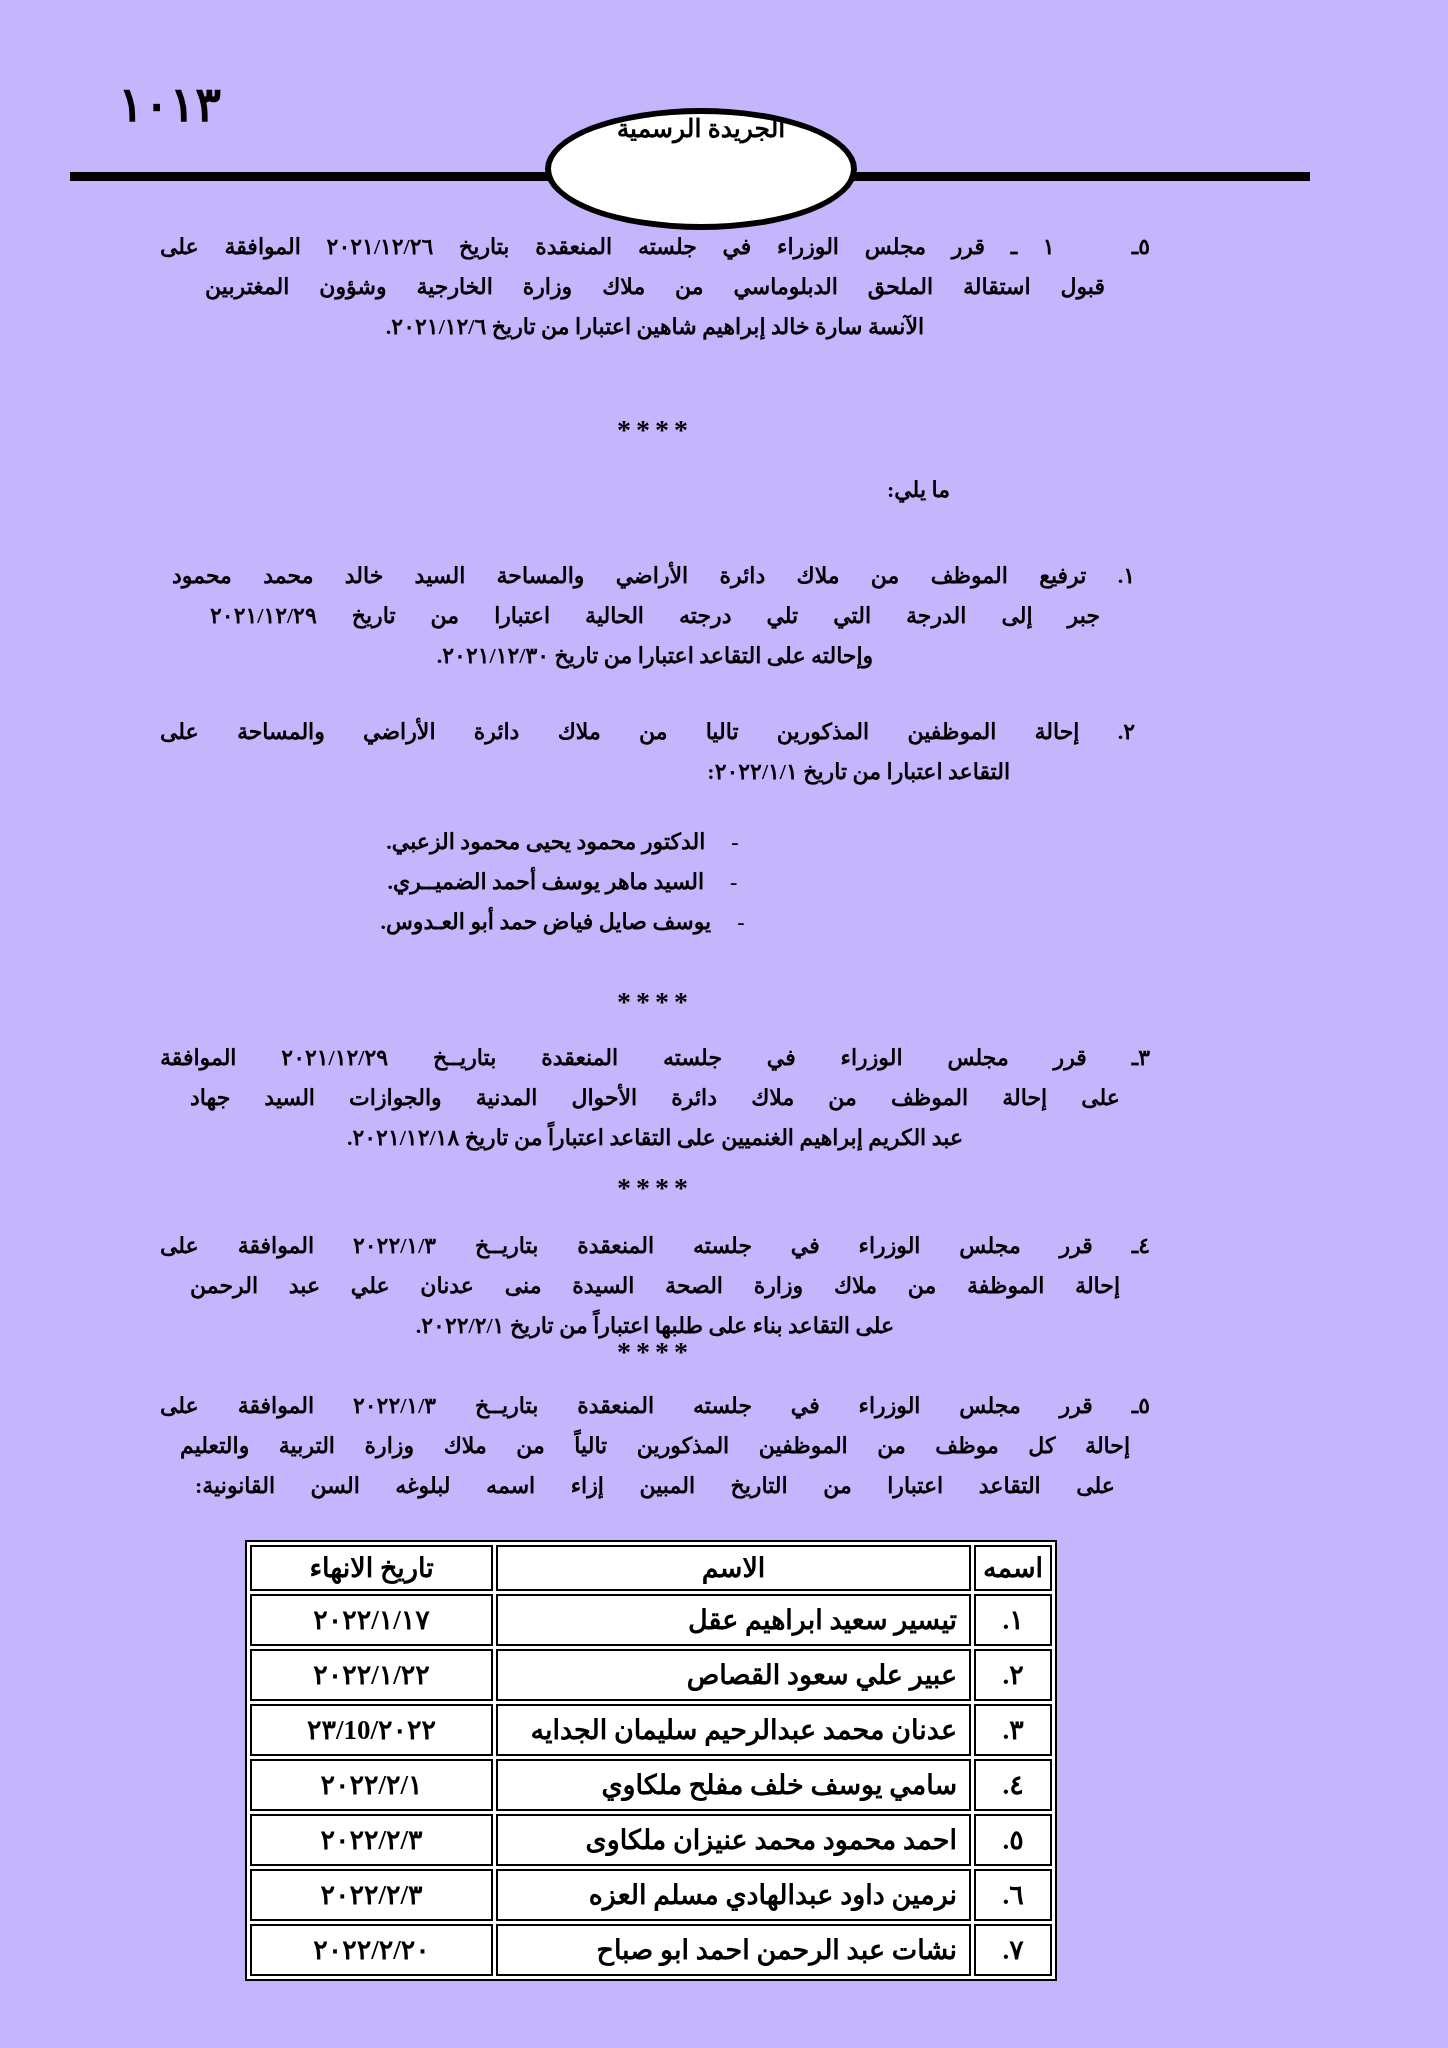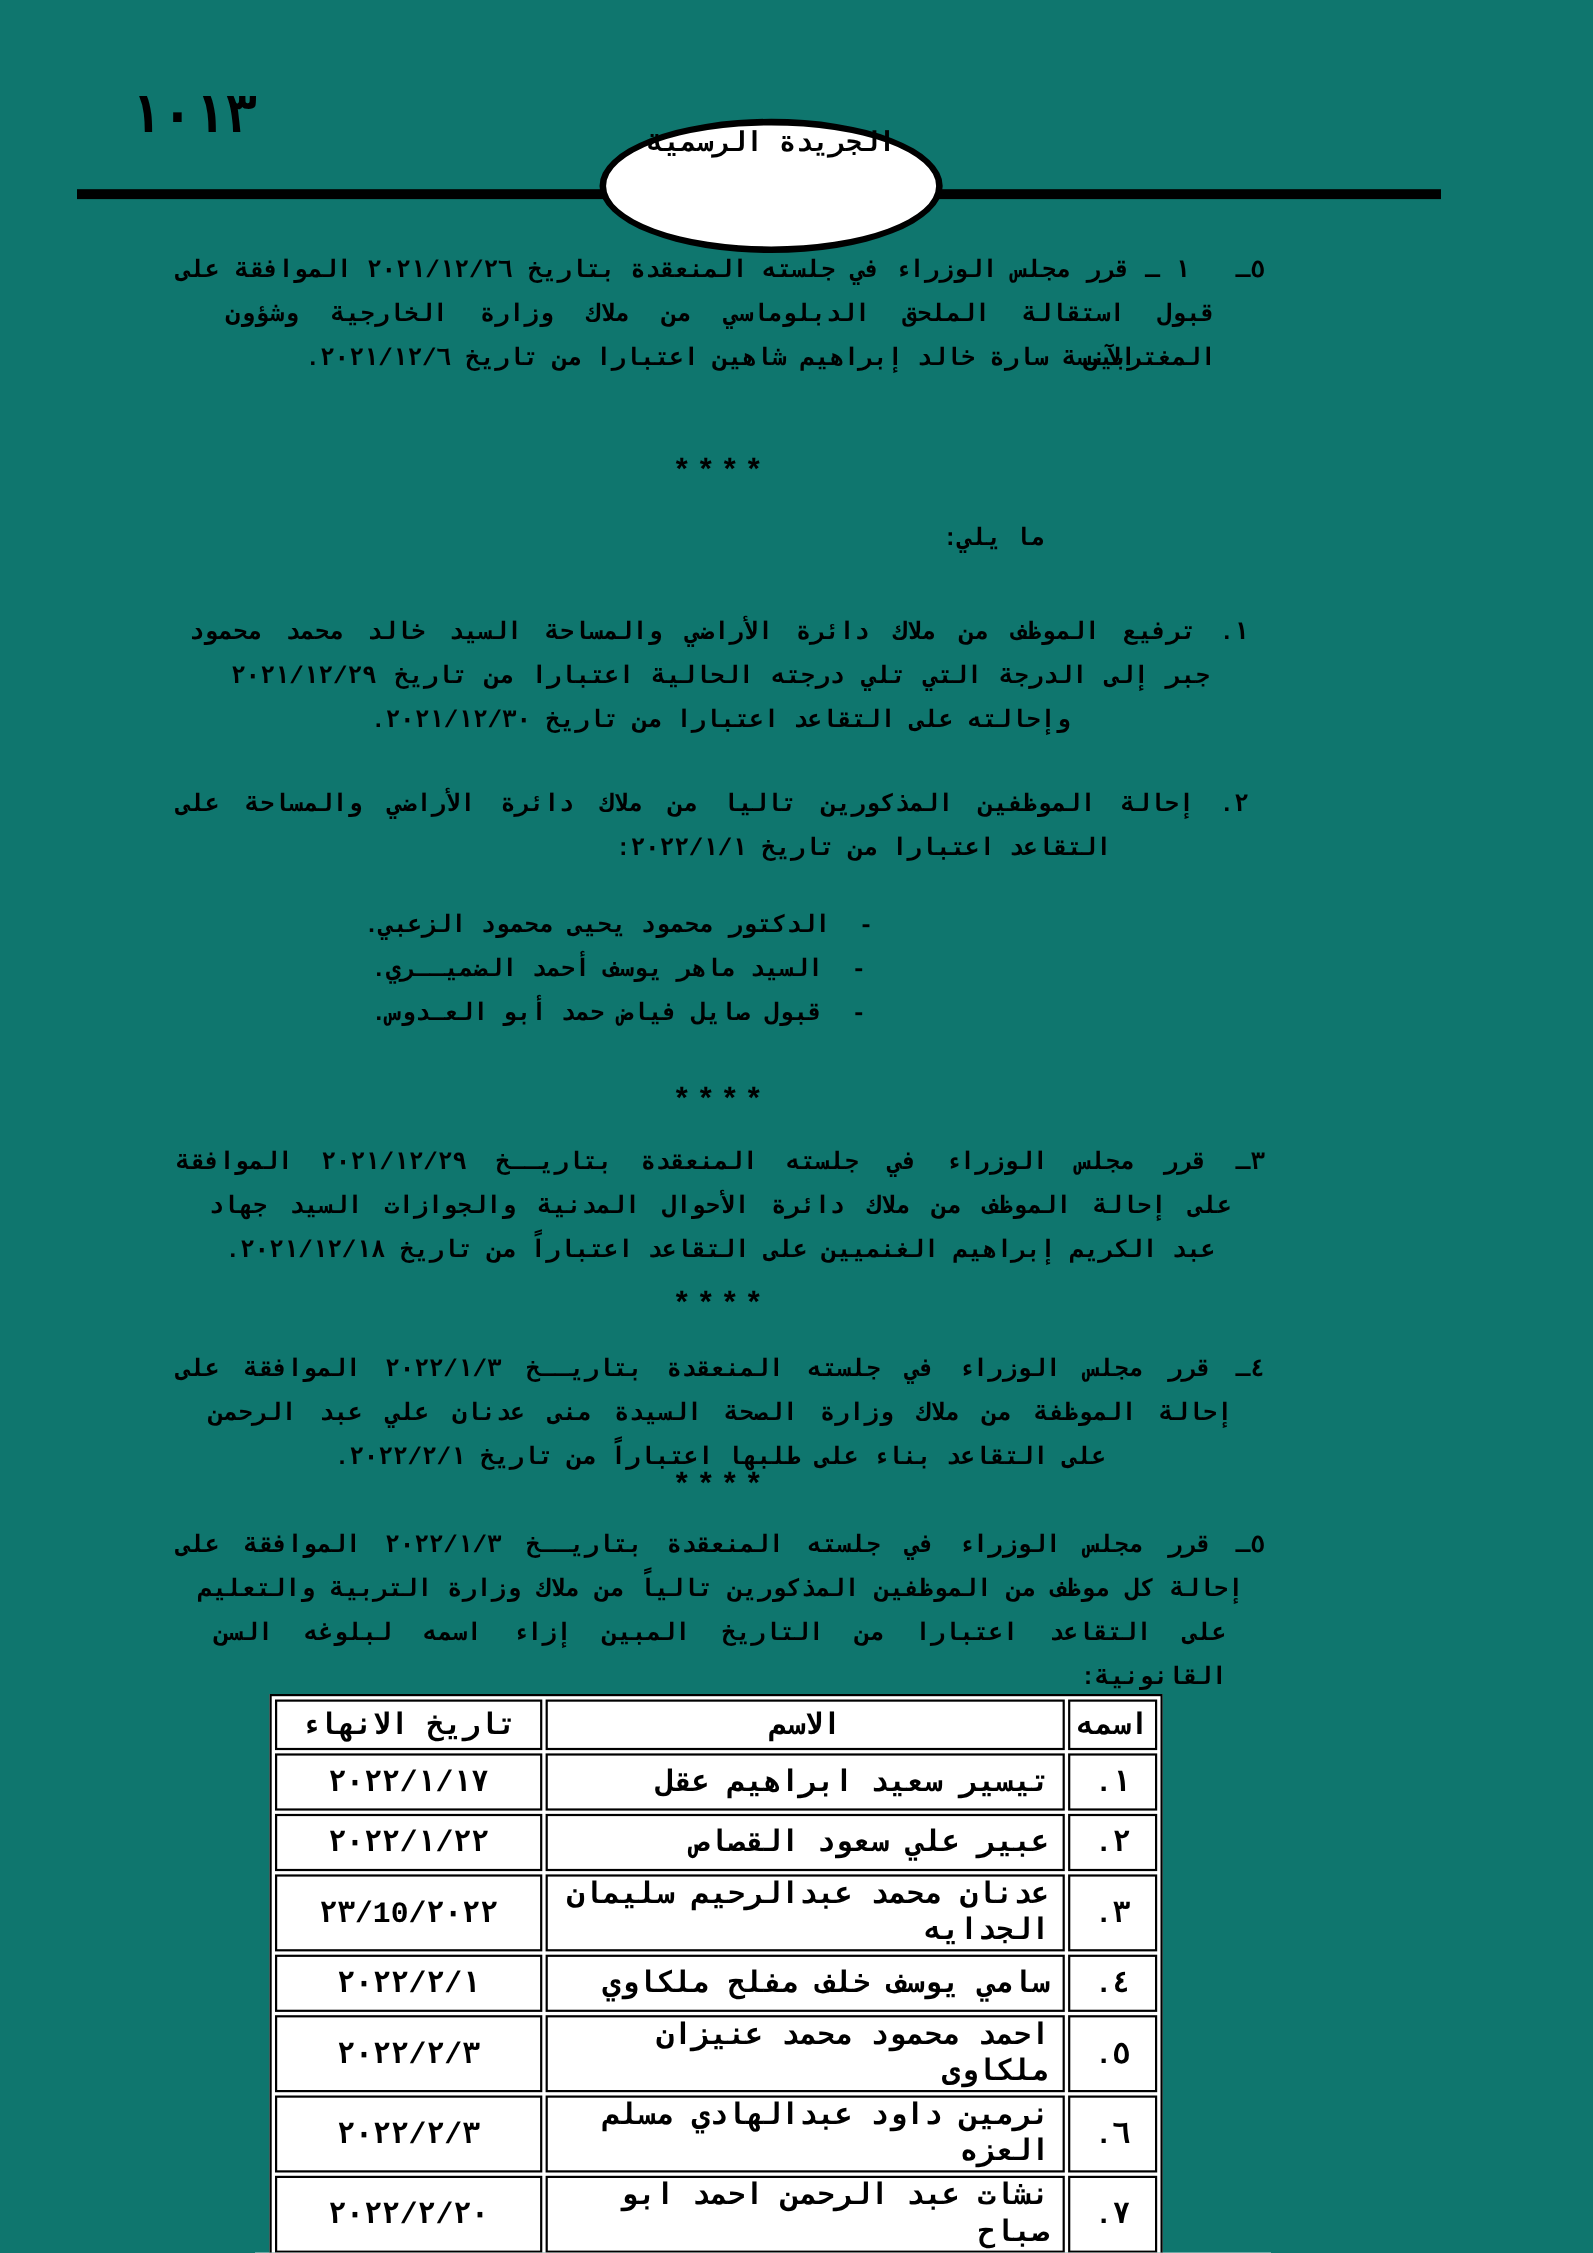--- a/index.html
+++ b/index.html
@@ -1,17 +1,17 @@
 <!DOCTYPE html>
 <html lang="ar" dir="rtl"><head>
 <meta charset="utf-8">
 <style>
   html,body{margin:0;padding:0;background:#ffffff;}
-  .page{position:relative;width:1448px;height:2048px;background:#0f766e;overflow:hidden;
-        font-family:Liberation Mono, monospace;font-weight:700;color:#000;}
+  .page{position:relative;width:1448px;height:2048px;background:#c4b5fd;overflow:hidden;
+        font-family:Liberation Serif, serif;font-weight:700;color:#000;}
   
   .page-number{position:absolute;top:76px;left:118px;font-size:48px;letter-spacing:6px;}
   .header-rule{position:absolute;top:172px;left:70px;width:1240px;height:9px;background:#000;}
   .header-badge{position:absolute;top:108px;left:545px;width:300px;height:110px;
                 border:6px solid #000;border-radius:50%;background:#fff;
                 display:flex;justify-content:center;
                 font-size:25px;z-index:2;}
   
   .block{position:absolute;left:160px;width:990px;direction:rtl;font-size:22px;}
   .line{height:40px;line-height:40px;white-space:nowrap;}
@@ -65,21 +65,21 @@
         <div class="line j" style="padding-right: 50px; padding-left: 50px;">جبر إلى الدرجة التي تلي درجته الحالية اعتبارا من تاريخ ٢٠٢١/١٢/٢٩</div>
         <div class="line c">وإحالته على التقاعد اعتبارا من تاريخ ٢٠٢١/١٢/٣٠.</div>
       </div>
       <div class="block" id="blk-p2i2">
         <div class="line j" style="padding-right: 15px;">٢. إحالة الموظفين المذكورين تاليا من ملاك دائرة الأراضي والمساحة على</div>
         <div class="line r" style="padding-right: 140px;">التقاعد اعتبارا من تاريخ ٢٠٢٢/١/١:</div>
       </div>
       <div class="block" id="blk-names">
         <div class="name-line" style="padding-right: 185px;"><span class="dash">-</span><span>الدكتور محمود يحيى محمود الزعبي.</span></div>
         <div class="name-line" style="padding-right: 185px;"><span class="dash">-</span><span>السيد ماهر يوسف أحمد الضميــري.</span></div>
-        <div class="name-line" style="padding-right: 185px;"><span class="dash">-</span><span>قبول صايل فياض حمد أبو العـدوس.</span></div>
+        <div class="name-line" style="padding-right: 185px;"><span class="dash">-</span><span>يوسف صايل فياض حمد أبو العـدوس.</span></div>
       </div>
       <div class="block" id="blk-s2">
         <div class="stars">****</div>
       </div>
       <div class="block" id="blk-p3">
         <div class="line j">٣ـ قرر مجلس الوزراء في جلسته المنعقدة بتاريــخ ٢٠٢١/١٢/٢٩ الموافقة</div>
         <div class="line j" style="padding-right: 30px; padding-left: 30px;">على إحالة الموظف من ملاك دائرة الأحوال المدنية والجوازات السيد جهاد</div>
         <div class="line c">عبد الكريم إبراهيم الغنميين على التقاعد اعتباراً من تاريخ ٢٠٢١/١٢/١٨.</div>
       </div>
       <div class="block" id="blk-s3">

